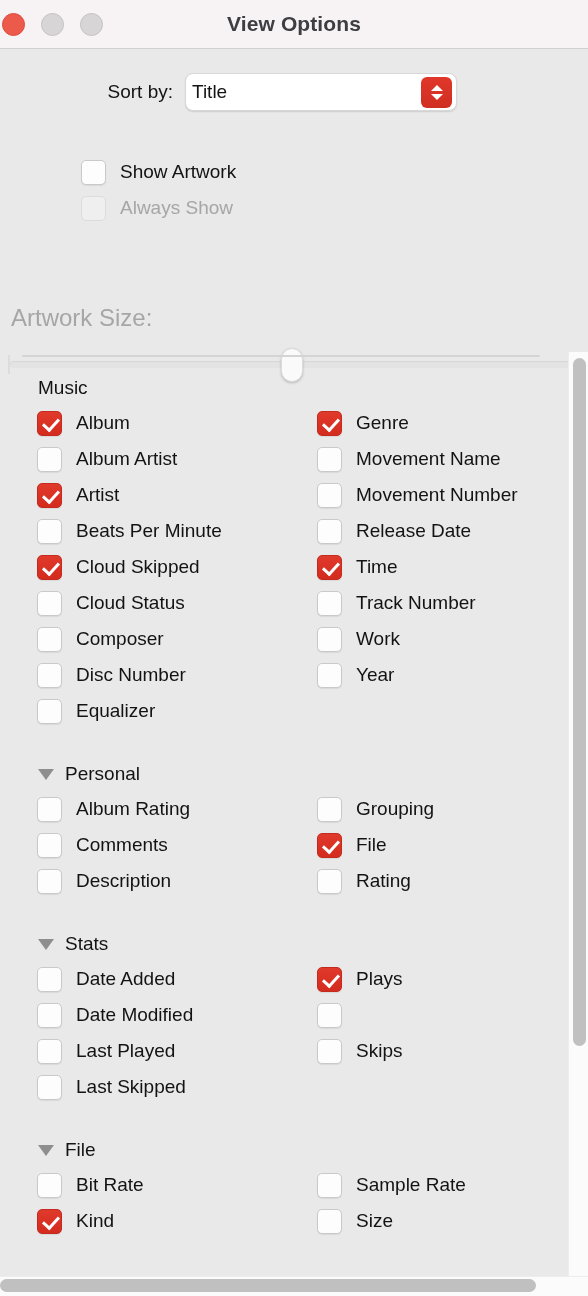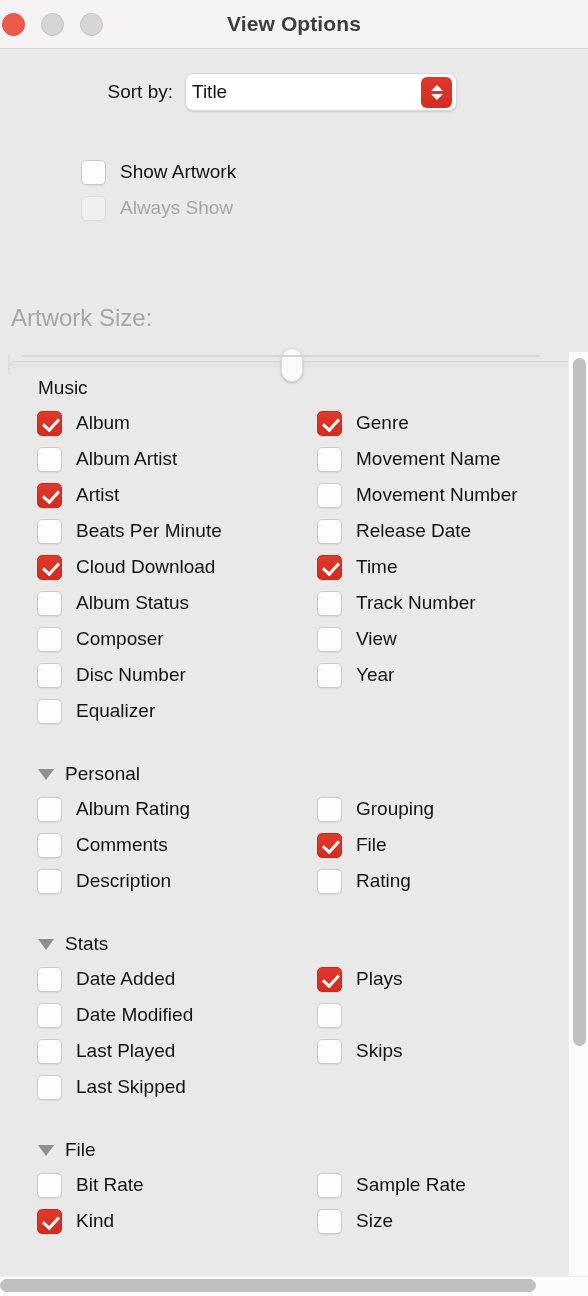--- a/index.html
+++ b/index.html
@@ -370,25 +370,25 @@
               <div class="cb-row">
                 <span class="checkbox checked"></span>
                 <span class="cb-label">Artist</span>
               </div>
               <div class="cb-row">
                 <span class="checkbox"></span>
                 <span class="cb-label">Beats Per Minute</span>
               </div>
               <div class="cb-row">
                 <span class="checkbox checked"></span>
-                <span class="cb-label">Cloud Download</span>
-              </div>
-              <div class="cb-row">
-                <span class="checkbox"></span>
-                <span class="cb-label">Album Status</span>
+                <span class="cb-label">Cloud Skipped</span>
+              </div>
+              <div class="cb-row">
+                <span class="checkbox"></span>
+                <span class="cb-label">Cloud Status</span>
               </div>
               <div class="cb-row">
                 <span class="checkbox"></span>
                 <span class="cb-label">Composer</span>
               </div>
               <div class="cb-row">
                 <span class="checkbox"></span>
                 <span class="cb-label">Disc Number</span>
               </div>
               <div class="cb-row">
@@ -416,21 +416,21 @@
               <div class="cb-row">
                 <span class="checkbox checked"></span>
                 <span class="cb-label">Time</span>
               </div>
               <div class="cb-row">
                 <span class="checkbox"></span>
                 <span class="cb-label">Track Number</span>
               </div>
               <div class="cb-row">
                 <span class="checkbox"></span>
-                <span class="cb-label">View</span>
+                <span class="cb-label">Work</span>
               </div>
               <div class="cb-row">
                 <span class="checkbox"></span>
                 <span class="cb-label">Year</span>
               </div>
             </div>
           </div>
         </div>
         <div class="section-gap"></div>
         <div class="section">

